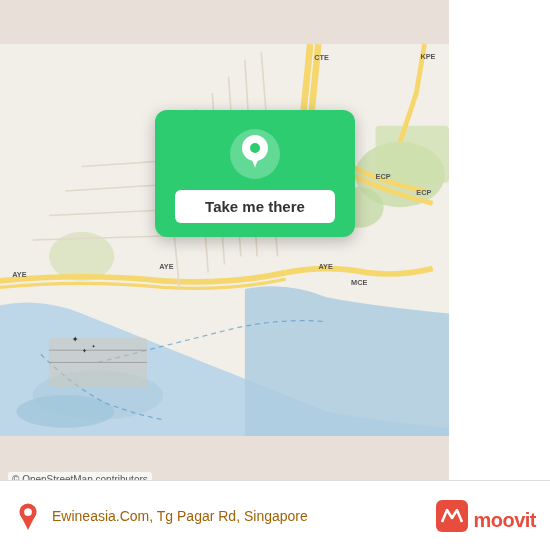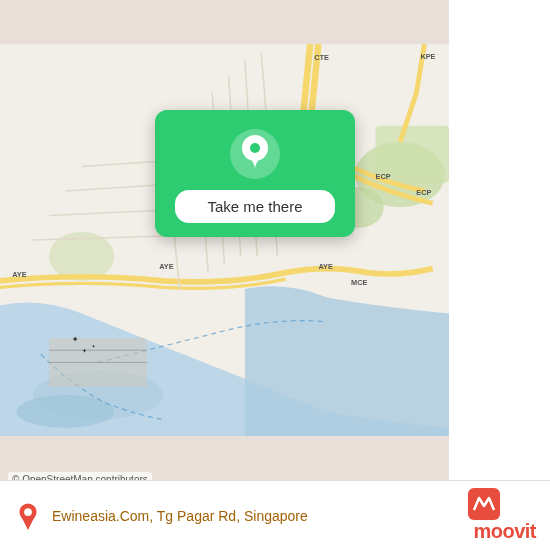--- a/index.html
+++ b/index.html
@@ -43,24 +43,24 @@
 
     .location-pin-icon {
       width: 52px;
       height: 52px;
       margin-bottom: 10px;
     }
 
     .take-me-there-btn {
       background: white;
       border: none;
-      border-radius: 14px;
+      border-radius: 6px;
       padding: 8px 22px;
       font-size: 15px;
-      font-weight: 400;
+      font-weight: 700;
       color: #333;
       cursor: pointer;
       width: 100%;
       text-align: center;
     }
 
     
     .bottom-bar {
       width: 550px;
       height: 70px;
@@ -97,23 +97,22 @@
     }
 
     .location-text {
       font-size: 14px;
       color: #a16207;
       font-weight: 500;
     }
 
     .moovit-logo {
       display: flex;
-      align-items: flex-start;
+      align-items: flex-end;
       margin-left: auto;
-      flex-direction: column;
     }
 
     .moovit-text {
       font-size: 20px;
       font-weight: bold;
       color: #e74c3c;
       letter-spacing: -0.5px;
     }
   </style>
 </head>

